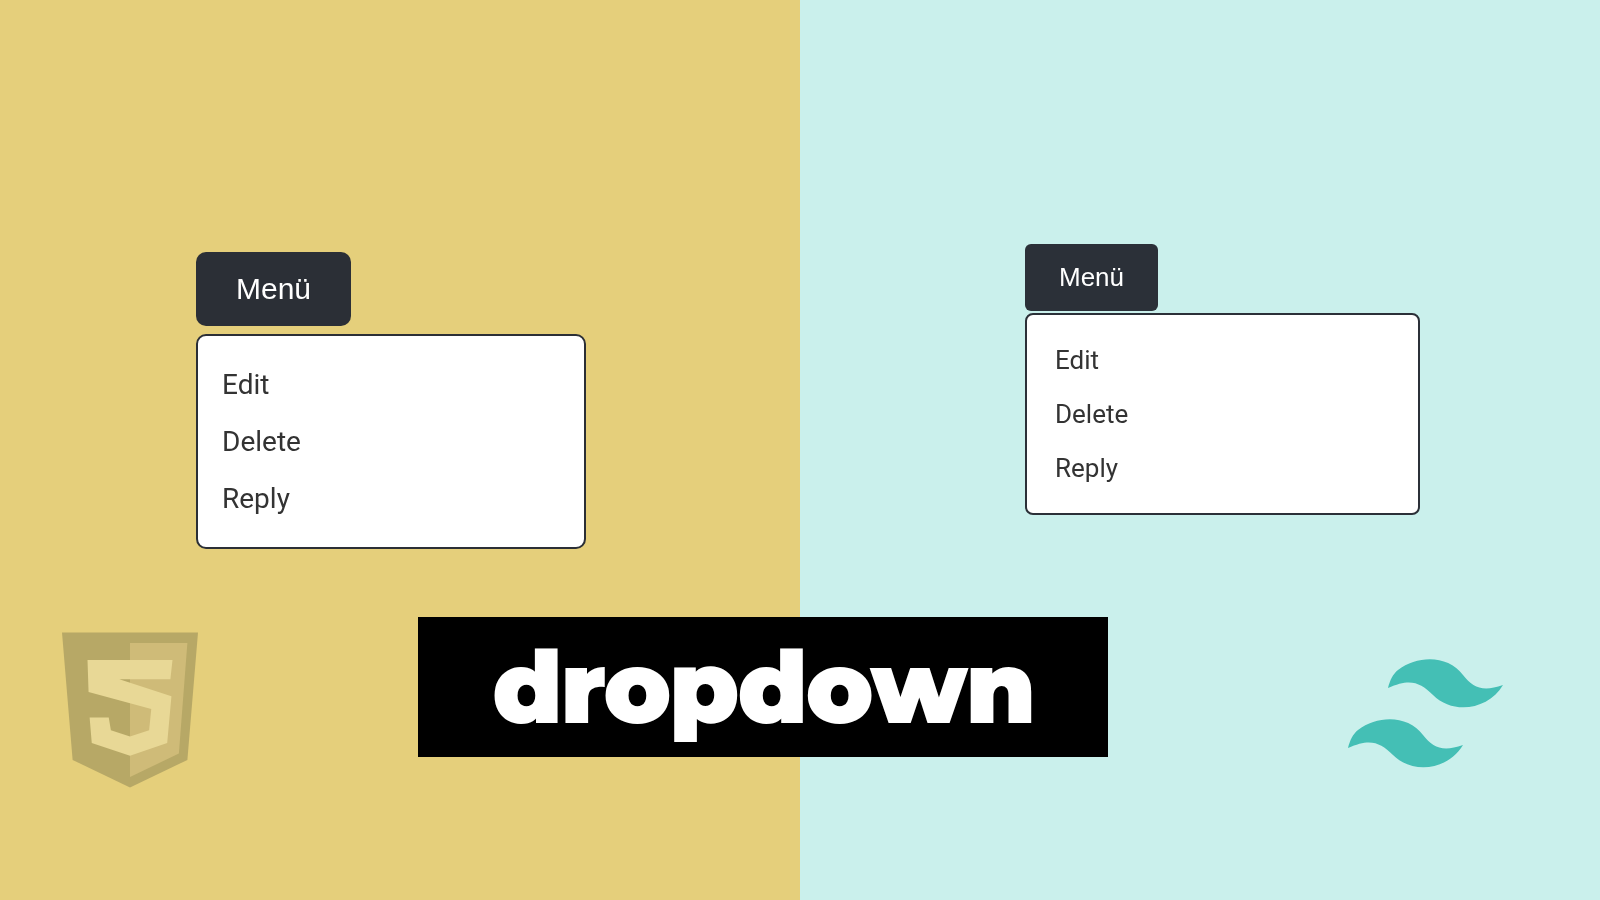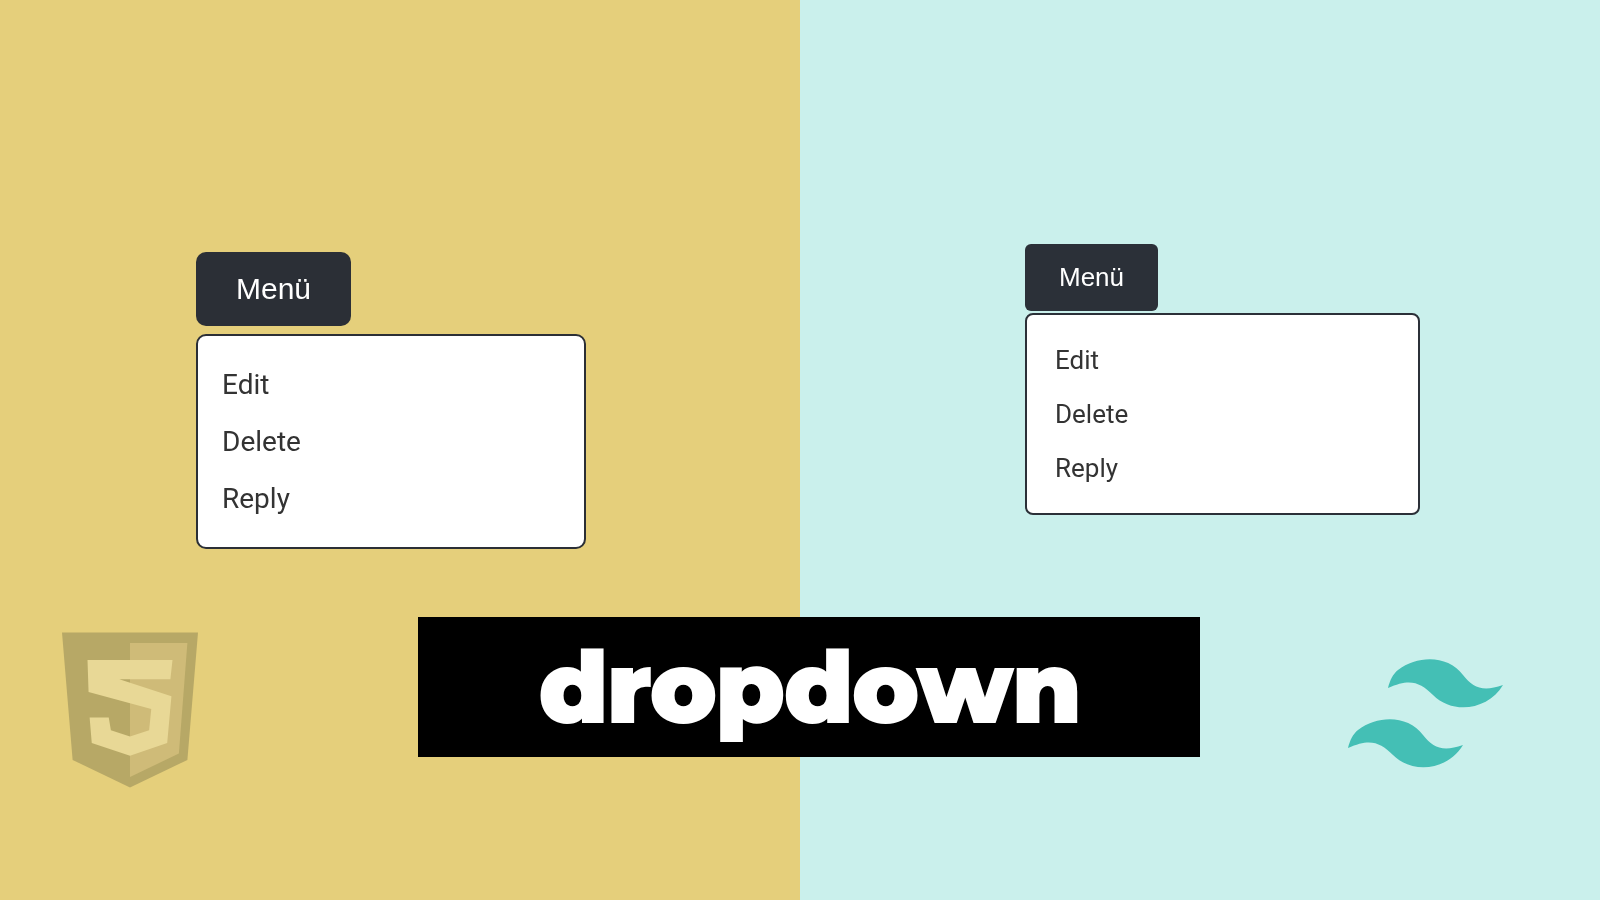--- a/index.html
+++ b/index.html
@@ -79,21 +79,21 @@
     color: #333;
     padding: 12px 28px;
     cursor: pointer;
   }
 
   
   .banner {
     position: absolute;
     left: 418px;
     top: 617px;
-    width: 782px;
+    width: 690px;
     height: 140px;
     background: #000;
     color: #fff;
     font-weight: 900;
     font-size: 100px;
     display: flex;
     align-items: center;
     justify-content: center;
     letter-spacing: -2px;
     font-family: "Montserrat", "Arial Black", sans-serif;

